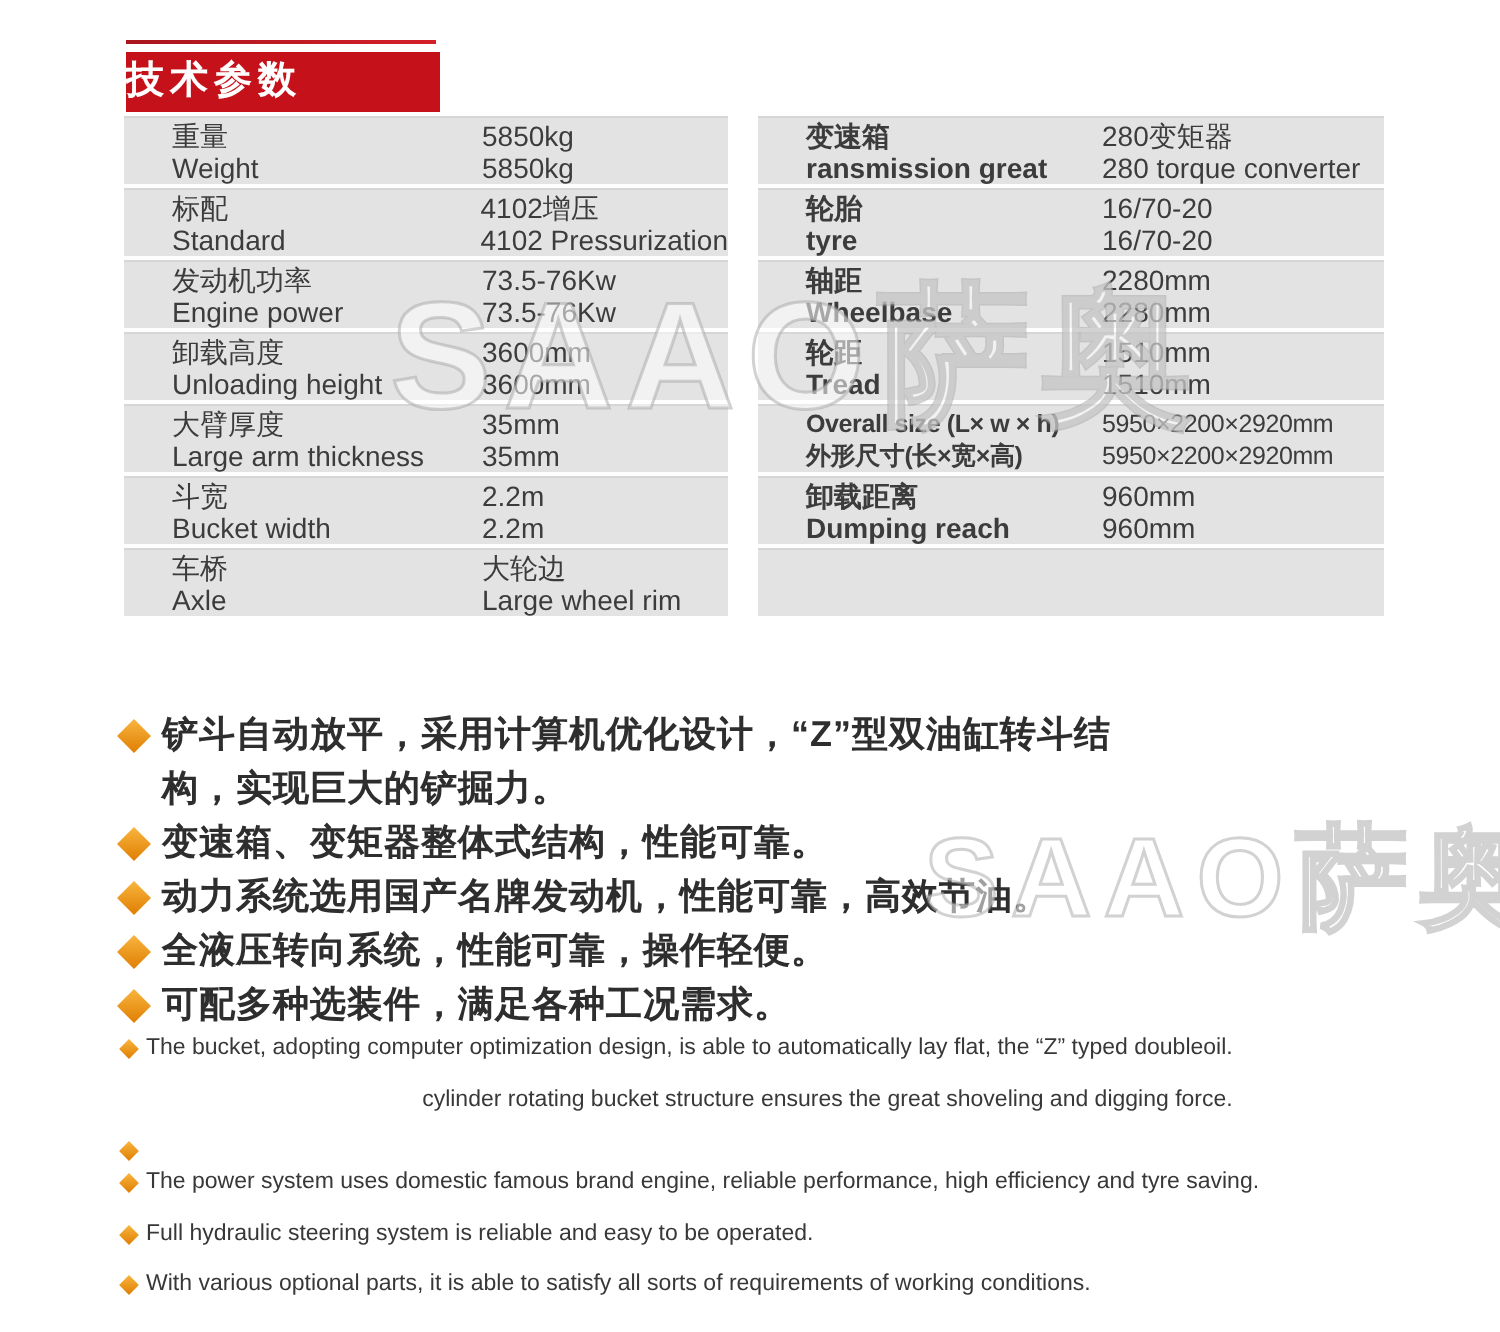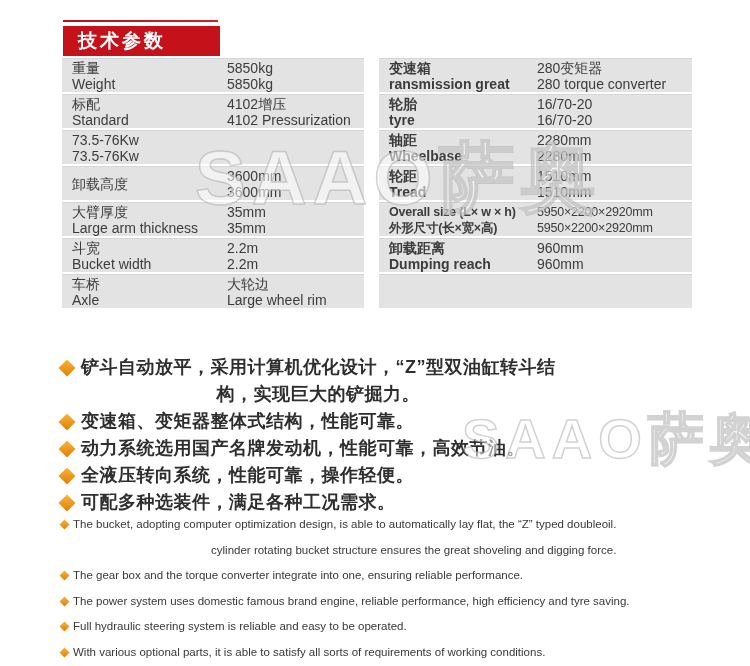--- a/index.html
+++ b/index.html
@@ -7,35 +7,35 @@
     width:750px; height:666px; position:relative; overflow:hidden;
     background:#ffffff;
     font-family:"Liberation Sans","DejaVu Sans",sans-serif;
     color:#3a3a3a;
   }
   
   .accent-line { position:absolute; left:63px; top:20px; width:155px; height:2px;
     background:linear-gradient(90deg,#a8161c,#d42028); }
   .banner { position:absolute; left:63px; top:26px; width:157px; height:30px;
     background:#c4111a; color:#ffffff; font-size:19px; font-weight:bold;
-    letter-spacing:3px; line-height:30px; padding-left:15px; box-sizing:border-box; }
+    letter-spacing:3px; line-height:30px; box-sizing:border-box; }
   
   .spec-col { position:absolute; top:58px; display:flex; flex-direction:column; gap:2px; }
   .col-left  { left:62px;  width:302px; }
   .col-right { left:379px; width:313px; }
   .spec-row { background:#e3e3e3; height:34px; display:flex; align-items:center;
-    padding-left:10px; box-sizing:border-box; border-top:1px solid #d6d6d6; }
+    padding-left:24px; box-sizing:border-box; border-top:1px solid #d6d6d6; }
   .cell { display:flex; flex-direction:column; justify-content:center; }
   .col-left  .cell-label { width:155px; }
   .col-right .cell-label { width:148px;font-weight:bold; }
   .cell-value { flex:1; }
   .line { font-size:14px; line-height:16px; white-space:nowrap; color:#3c3c3c; }
   .col-right .spec-row:nth-child(5) .line { font-size:12.5px; letter-spacing:-0.2px; }
   
-  .zh-list { position:absolute; left:60px; top:354px; width:580px;text-align:center; }
+  .zh-list { position:absolute; left:60px; top:354px; width:580px; }
   .zh-item { display:flex; font-size:18px; font-weight:bold; color:#2e2e2e;
     line-height:27px; letter-spacing:0.5px; }
   .diamond { flex:0 0 auto; background:linear-gradient(135deg,#f8b53e,#e07e03);
     transform:rotate(45deg); }
   .zh-item .diamond { width:12px; height:12px; margin:8px 8px 0 1px; }
   .zh-text { white-space:pre-line; }
   
   .en-list { position:absolute; left:61px; top:512px; width:650px;text-align:right; }
   .en-item { display:flex; font-size:11.5px; color:#383838; line-height:25.5px; }
   .en-item .diamond { width:7px; height:7px; margin:9px 5px 0 0; }
@@ -68,28 +68,33 @@
     <div class="cell cell-label">
       <span class="line">标配</span>
       <span class="line">Standard</span>
     </div>
     <div class="cell cell-value">
       <span class="line">4102增压</span>
       <span class="line">4102 Pressurization</span>
     </div>
   </div>
   <div class="spec-row">
+    <div class="cell cell-label">
+      <span class="line">发动机功率</span>
+      <span class="line">Engine power</span>
+    </div>
     <div class="cell cell-value">
       <span class="line">73.5-76Kw</span>
       <span class="line">73.5-76Kw</span>
     </div>
   </div>
   <div class="spec-row">
     <div class="cell cell-label">
       <span class="line">卸载高度</span>
+      <span class="line">Unloading height</span>
     </div>
     <div class="cell cell-value">
       <span class="line">3600mm</span>
       <span class="line">3600mm</span>
     </div>
   </div>
   <div class="spec-row">
     <div class="cell cell-label">
       <span class="line">大臂厚度</span>
       <span class="line">Large arm thickness</span>
@@ -222,21 +227,20 @@
 </div>
 
 <div class="en-list">
   <div class="en-item">
     <span class="diamond"></span>
     <span class="en-text">The bucket, adopting computer optimization design, is able to automatically lay flat, the  “Z”  typed doubleoil.
 cylinder rotating bucket structure ensures the great shoveling and digging force.</span>
   </div>
   <div class="en-item">
     <span class="diamond"></span>
-    <span class="en-text">The gear box and the torque converter integrate into one, ensuring reliable performance.</span>
   </div>
   <div class="en-item">
     <span class="diamond"></span>
     <span class="en-text">The power system uses domestic famous brand engine, reliable performance, high efficiency and tyre saving.</span>
   </div>
   <div class="en-item">
     <span class="diamond"></span>
     <span class="en-text">Full hydraulic steering system is reliable and easy to be operated.</span>
   </div>
   <div class="en-item">

